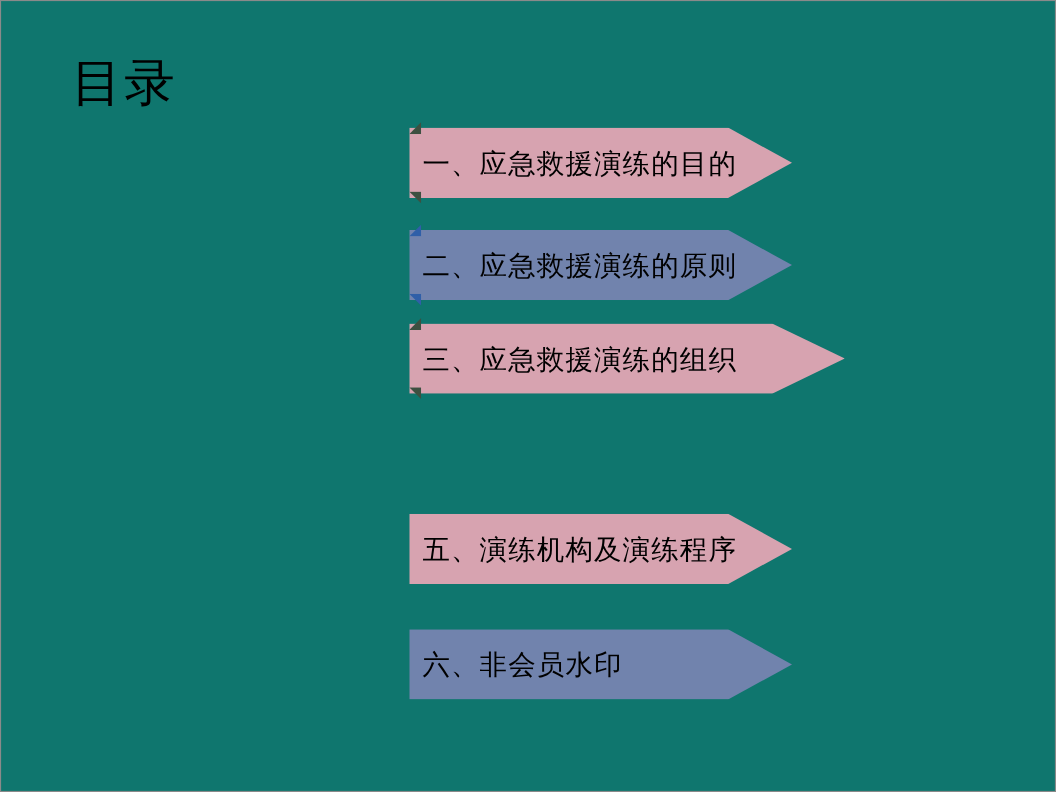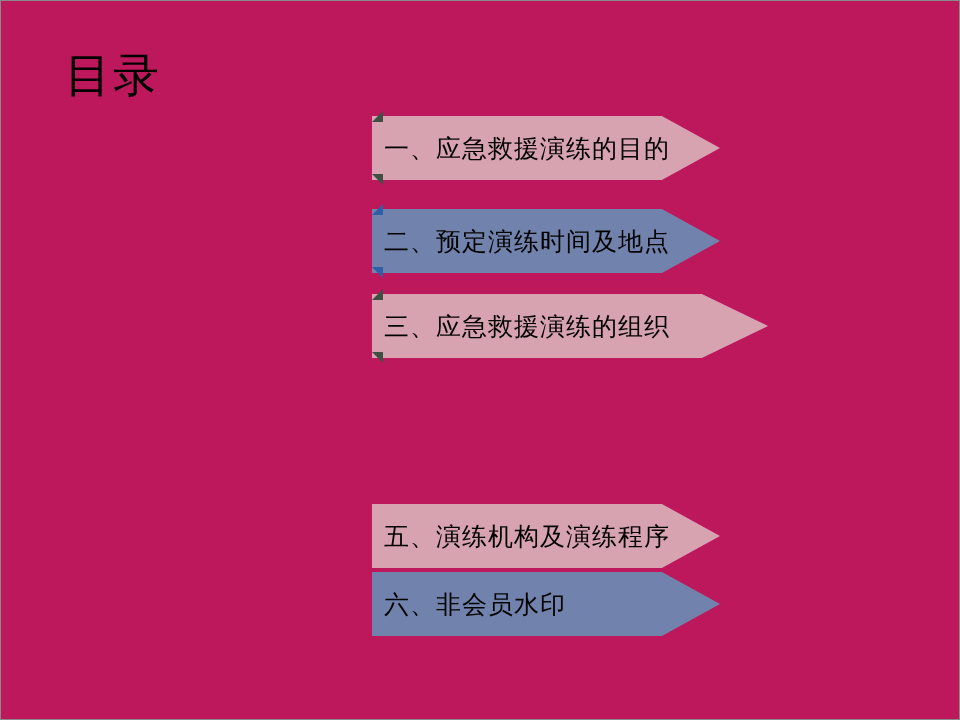--- a/index.html
+++ b/index.html
@@ -10,21 +10,21 @@
   }
   body {
     font-family: "DejaVu Sans", "Liberation Sans", sans-serif;
   }
 
   
   .slide {
     position: relative;
     width: 960px;
     height: 720px;
-    background: #be185d;
+    background: #0f766e;
     box-sizing: border-box;
     border: 1px solid #8a8a8a;
     overflow: hidden;
   }
 
   
   .slide-title {
     position: absolute;
     left: 64px;
     top: 48px;
@@ -135,29 +135,29 @@
       <div class="toc-item accent-pink" style="top: 115px;">
         <div class="toc-shape" style="background: rgb(215, 163, 176);"></div>
         <div class="fold tl"></div>
         <div class="fold bl"></div>
         <div class="toc-label">一、应急救援演练的目的</div>
       </div>
       <div class="toc-item accent-blue" style="top: 208px;">
         <div class="toc-shape" style="background: rgb(113, 131, 173);"></div>
         <div class="fold tl"></div>
         <div class="fold bl"></div>
-        <div class="toc-label">二、预定演练时间及地点</div>
+        <div class="toc-label">二、应急救援演练的原则</div>
       </div>
       <div class="toc-item accent-pink" style="top: 293px; padding-left: 48px;">
         <div class="toc-shape" style="background: rgb(215, 163, 176);"></div>
         <div class="fold tl"></div>
         <div class="fold bl"></div>
         <div class="toc-label">三、应急救援演练的组织</div>
       </div>
-      <div class="toc-item accent-pink no-fold" style="top: 503px; text-align: right;">
+      <div class="toc-item accent-pink no-fold" style="top: 466px; text-align: right;">
         <div class="toc-shape" style="background: rgb(215, 163, 176);"></div>
         <div class="toc-label">五、演练机构及演练程序</div>
       </div>
       <div class="toc-item accent-blue no-fold" style="top: 571px;">
         <div class="toc-shape" style="background: rgb(113, 131, 173);"></div>
         <div class="toc-label">六、非会员水印</div>
       </div>
     </div>
 
 </div>

